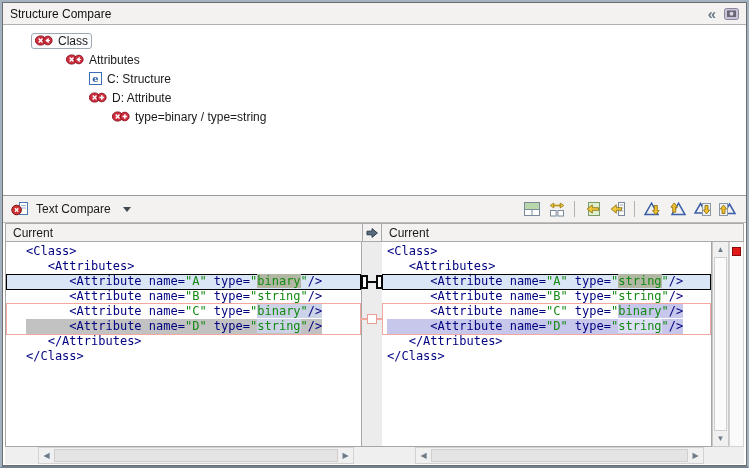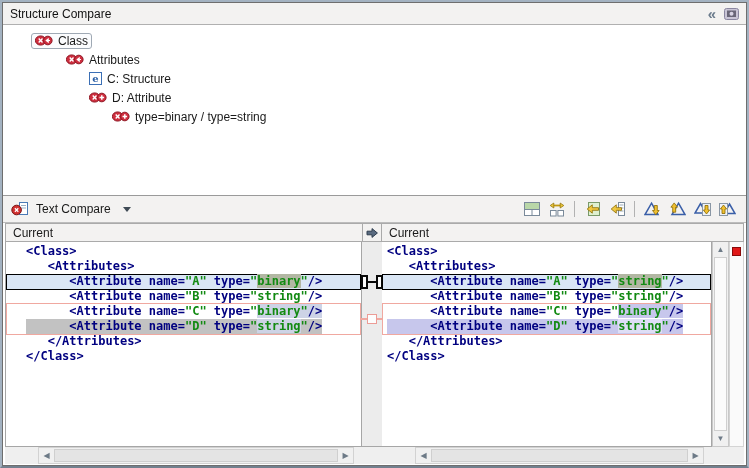--- a/index.html
+++ b/index.html
@@ -43,21 +43,21 @@
   
   .compare{flex:1 1 auto;display:grid;min-height:0;
     grid-template-columns:357px 20px 1fr 17px 15px;
     grid-template-rows:19px 1fr 17px;
     padding:0 2px 1px 2px;}
   .hdr{background:#f3f2f1;border:1px solid #aaaaaa;display:flex;align-items:center;
     padding:0 7px;white-space:nowrap;overflow:hidden;}
   .hdr-left{grid-column:1;grid-row:1;border-right:none;}
   .hdr-gutter{grid-column:2;grid-row:1;padding:0;justify-content:center;}
   .hdr-right{grid-column:3/6;grid-row:1;border-left:none;}
-  .pane{position:relative;background:#fff;border:1px solid #a6a6a6;border-top:none;overflow:hidden;font-weight:bold;}
+  .pane{position:relative;background:#fff;border:1px solid #a6a6a6;border-top:none;overflow:hidden;}
   .pane-left{grid-column:1;grid-row:2;}
   .pane-right{grid-column:3;grid-row:2;border-left:none;}
   .gutter{grid-column:2;grid-row:2;background:#ececec;border-bottom:1px solid #a6a6a6;position:relative;}
   .code{position:relative;height:100%;padding:2px 0 0 0;
     font-family:"DejaVu Sans Mono","Liberation Mono",monospace;font-size:12px;line-height:15px;}
   .pane-left .code{padding-left:20px;}
   .pane-right .code{padding-left:5px;}
   .line{position:relative;z-index:2;white-space:pre;height:15px;}
   .c-tag{color:var(--tag);} .c-val{color:var(--val);}
   .h-olive{background:var(--olive);} .h-steel{background:var(--steel);}

